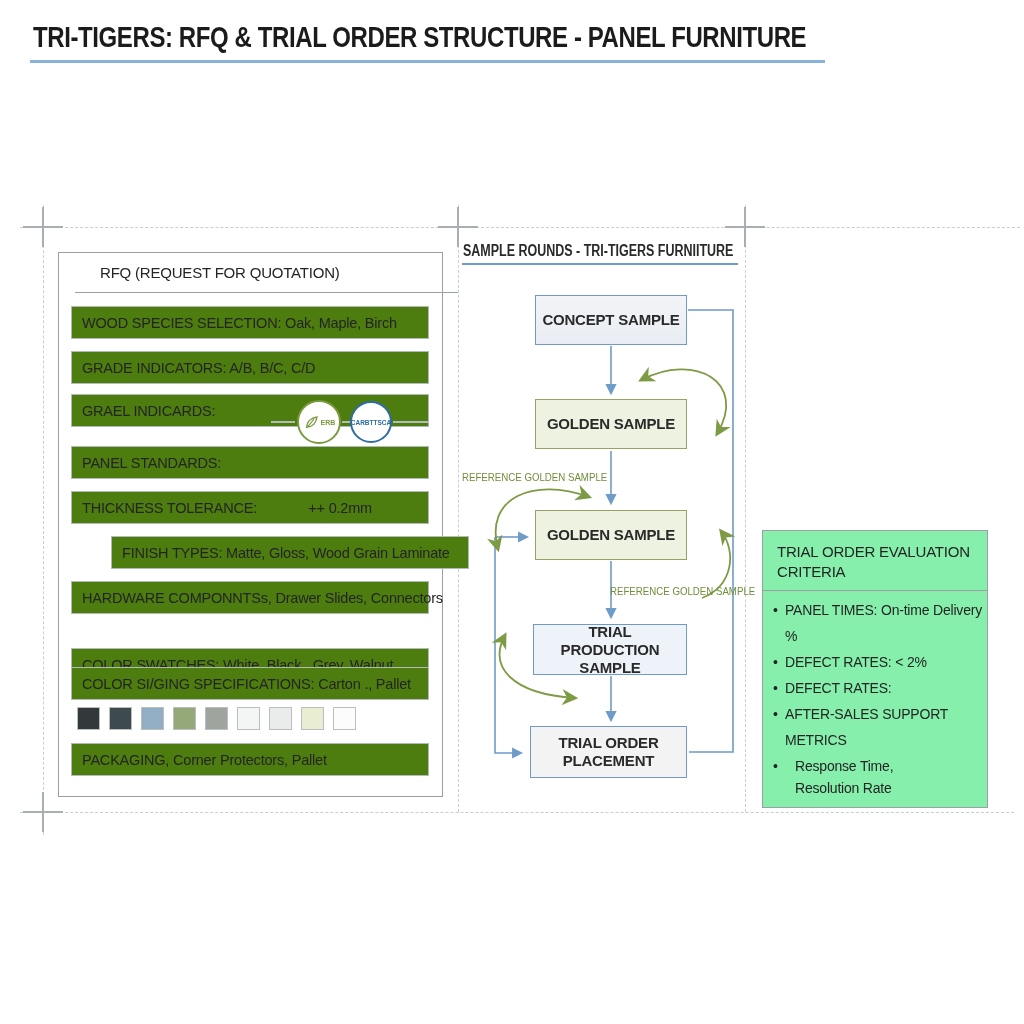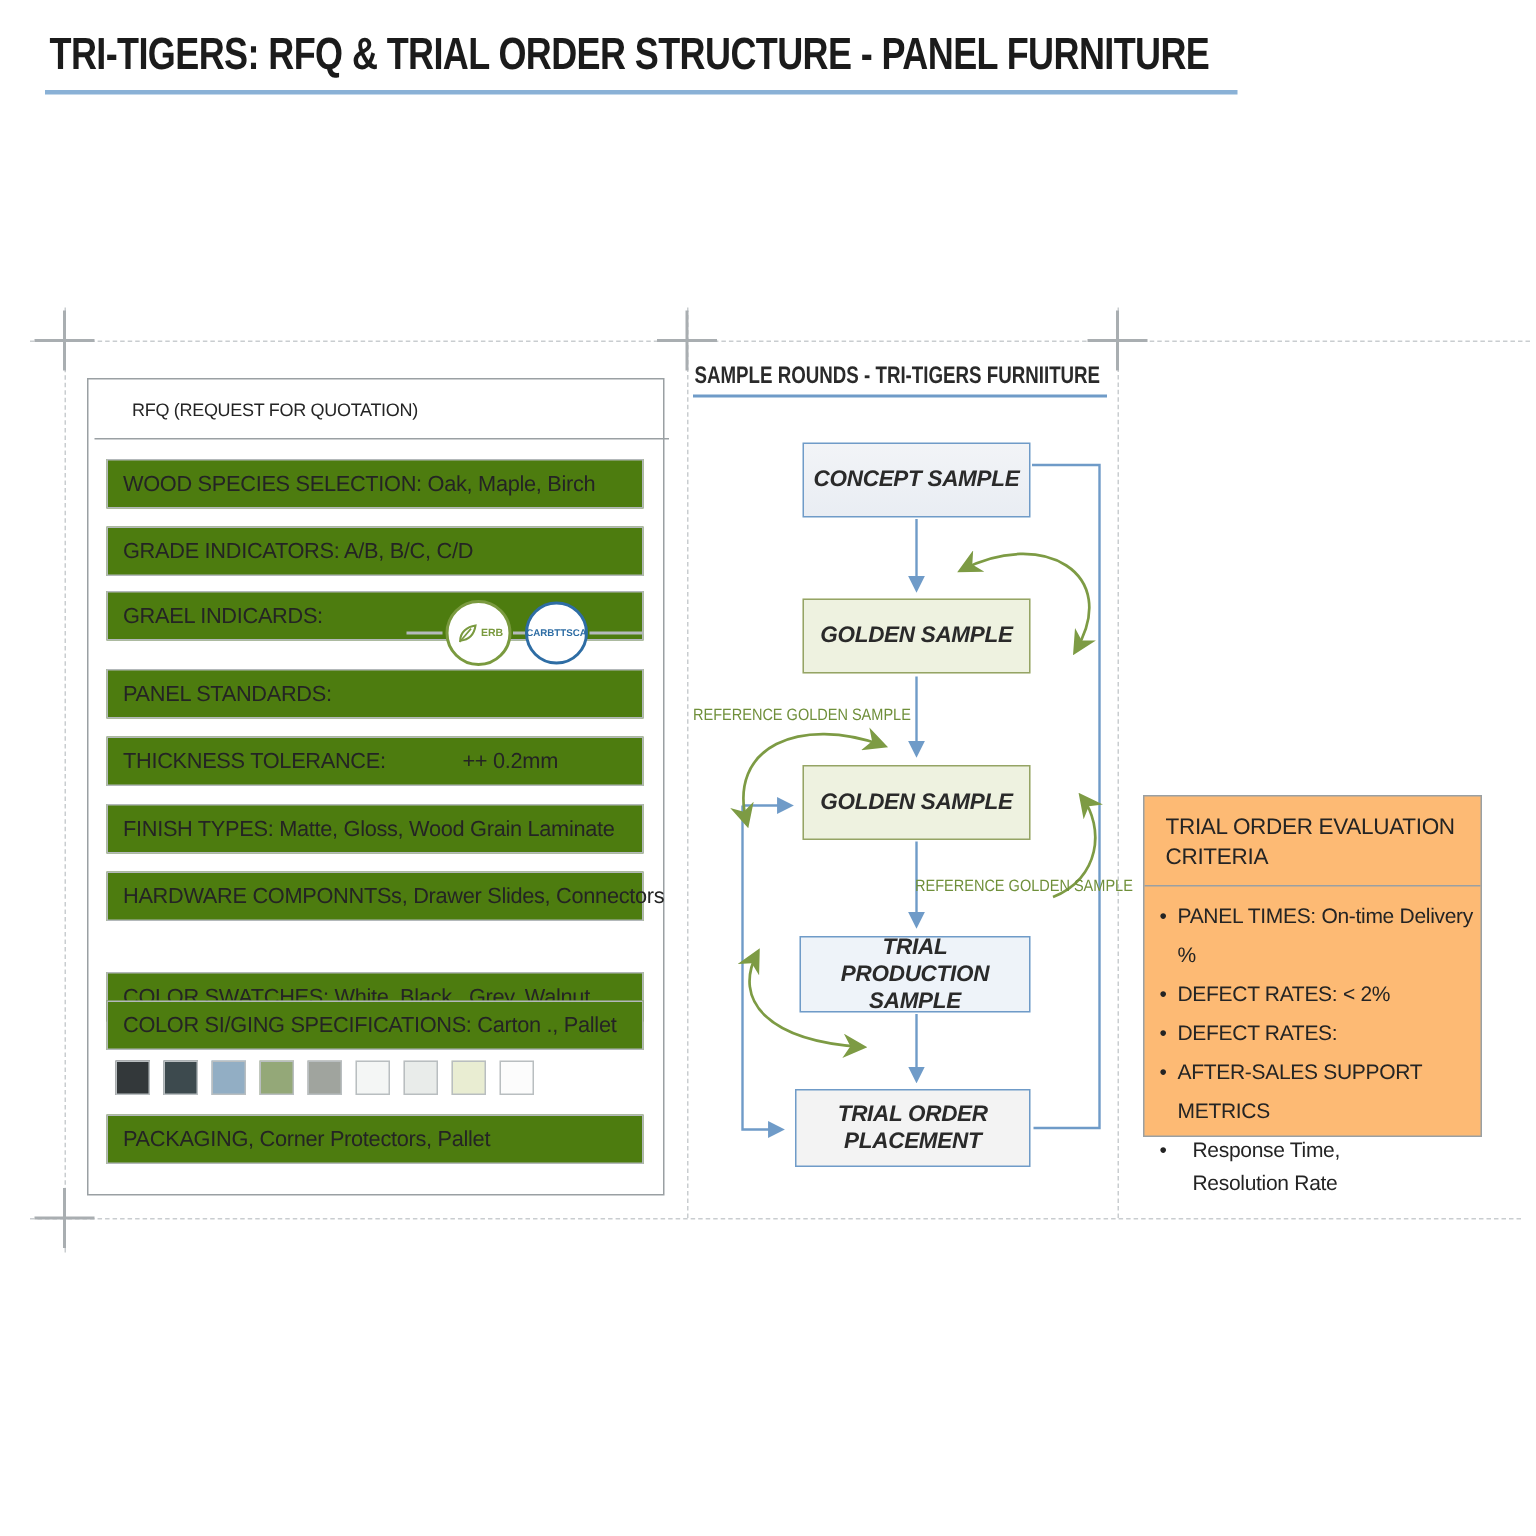--- a/index.html
+++ b/index.html
@@ -13,22 +13,22 @@
                 white-space:nowrap; transform:scaleX(0.80); transform-origin:left top; color:#1b1b1b; }
   .title-underline { left:30px; top:60px; width:795px; height:3px; background:#8ab1d6; }
 
   
   .hdash { height:0; border-top:1.5px dashed #c9cdd0; }
   .vdash { width:0; border-left:1.5px dashed #c9cdd0; }
   .tick  { background:#a9aeb1; }
 
   
   .rfq-panel { left:58px; top:252px; width:385px; height:545px; border:1.5px solid #9aa0a3; background:#fff; }
-  .rfq-header { position:absolute; left:4px; top:0; width:100%; height:40px; border-bottom:1.5px solid #9aa0a3;
-                display:flex; align-items:center; padding-left:25px; font-size:12px; letter-spacing:-0.2px; }
+  .rfq-header { position:absolute; left:16px; top:0; width:100%; height:40px; border-bottom:1.5px solid #9aa0a3;
+                display:flex; align-items:center; padding-left:25px; font-size:15px; letter-spacing:-0.2px; }
   .rfq-item { position:absolute; left:12px; width:358px; height:33px; border:1px solid #b3b8ba; background:#4d7c0f;
               display:flex; align-items:center; padding:0 10px; font-size:14.5px; letter-spacing:-0.2px;
               white-space:nowrap; }
   .rfq-item .val { margin-left:auto; margin-right:46px;text-align:right; }
 
   .badge { position:absolute; border-radius:50%; background:#fff; display:flex; flex-direction:row;
            align-items:center; justify-content:center; }
   .badge-leaf { left:238px; top:147px; width:44px; height:44px; border:2.5px solid #7a9a3f;
                 color:#7a9a3f; font-size:7px; font-weight:700; gap:1px; }
   .badge-carb { left:291px; top:148px; width:42px; height:42px; border:2.5px solid #2e6da4;
@@ -36,30 +36,30 @@
   .badge-dash { position:absolute; height:1.5px; background:#b5babd; }
 
   .swatch-row { position:absolute; left:18px; top:454px; display:flex; gap:9px; }
   .swatch { width:23px; height:23px; border:1px solid #b9bec0; }
 
   
   .flow-header { left:463px; top:242px; font-size:16px; font-weight:700; white-space:nowrap;
                  transform:scaleX(0.78); transform-origin:left top; color:#2a2a2a; }
   .flow-underline { left:462px; top:263px; width:276px; height:2px; background:#6f9bc8; }
   .node { position:absolute; display:flex; align-items:center; justify-content:center; text-align:center;
-          font-size:15px; font-weight:700; letter-spacing:-0.2px; line-height:1.2; padding:4px; color:#2a2a2a;font-style:italic; }
+          font-size:15px; font-weight:700; letter-spacing:-0.2px; line-height:1.2; padding:4px; color:#2a2a2a; }
   .node-blue  { border:1.5px solid #6f9bc8; background:linear-gradient(#f2f4f7,#e9edf3); }
   .node-blue2 { border:1.5px solid #6f9bc8; background:#eef3f9; }
   .node-green { border:1.5px solid #95a465; background:#eef2e0; }
   .node-grey  { border:1.5px solid #6f9bc8; background:#f3f3f3; }
   .ref-label { position:absolute; font-size:11px; color:#6f8f3a; white-space:nowrap;
                transform:scaleX(0.88); transform-origin:left top; letter-spacing:0; }
 
   
-  .criteria-panel { left:762px; top:530px; width:226px; height:228px; border:1.5px solid #9aa0a3; background:#fdba74; }
+  .criteria-panel { left:762px; top:530px; width:226px; height:278px; border:1.5px solid #9aa0a3; background:#86efac; }
   .criteria-header { position:absolute; left:0; top:0; width:100%; height:60px; border-bottom:1.5px solid #9aa0a3;
                      padding:11px 10px 0 14px; font-size:15px; line-height:1.3; letter-spacing:-0.2px; }
   .criteria-list { position:absolute; left:8px; top:66px; width:212px; list-style:none; }
   .criteria-list li { position:relative; padding-left:14px; font-size:14px; line-height:26px;
                       letter-spacing:-0.2px; white-space:pre-line; }
   .criteria-list li::before { content:"\2022"; position:absolute; left:2px; top:0; }
   .criteria-list li.indent { padding-left:24px; line-height:21.5px; padding-top:3px; }
   .criteria-list li.indent::before { top:3px; }
 
   svg.overlay { left:0; top:0; pointer-events:none; }
@@ -109,21 +109,21 @@
       <span>CARBTTSCA</span>
     </div>
 
     <div class="rfq-item" style="top:193px;">PANEL STANDARDS:</div>
 
     <div class="rfq-item" style="top:238px;">
       <span>THICKNESS TOLERANCE:</span>
       <span class="val">++ 0.2mm</span>
     </div>
 
-    <div class="rfq-item" style="top:283px;">FINISH TYPES: Matte, Gloss, Wood Grain Laminate</div>
+    <div class="rfq-item" style="top:283px;margin-left:40px;">FINISH TYPES: Matte, Gloss, Wood Grain Laminate</div>
     <div class="rfq-item" style="top:328px;">HARDWARE COMPONNTSs, Drawer Slides, Connectors</div>
     <div class="rfq-item" style="top:372px;margin-top:23px;">COLOR SWATCHES: White, Black , Grey, Walnut</div>
     <div class="rfq-item" style="top:414px;">COLOR SI/GING SPECIFICATIONS: Carton ., Pallet</div>
 
     <div class="swatch-row">
       <div class="swatch" style="background-color: rgb(51, 56, 58);"></div>
       <div class="swatch" style="background-color: rgb(61, 74, 78);"></div>
       <div class="swatch" style="background-color: rgb(146, 174, 196);"></div>
       <div class="swatch" style="background-color: rgb(148, 168, 120);"></div>
       <div class="swatch" style="background-color: rgb(160, 164, 158);"></div>

